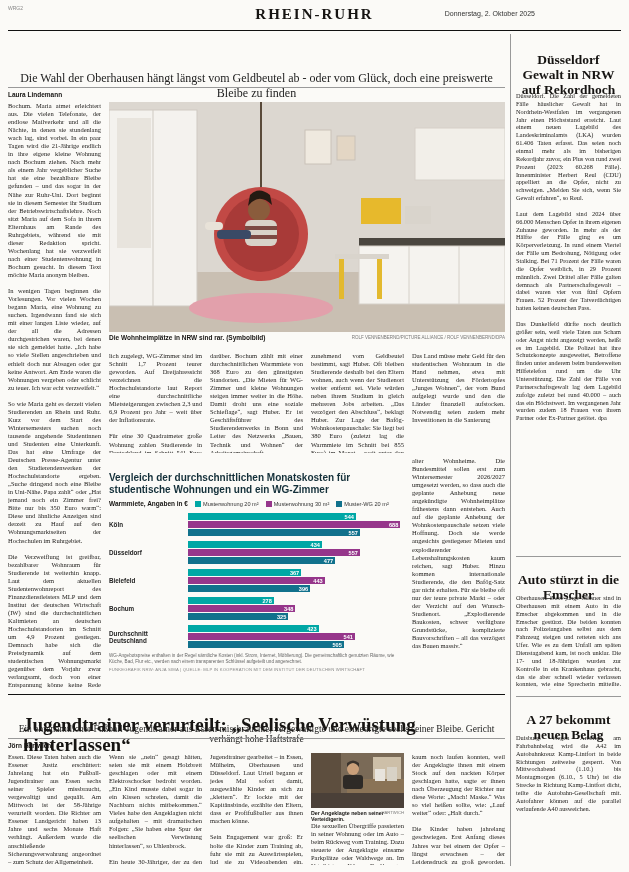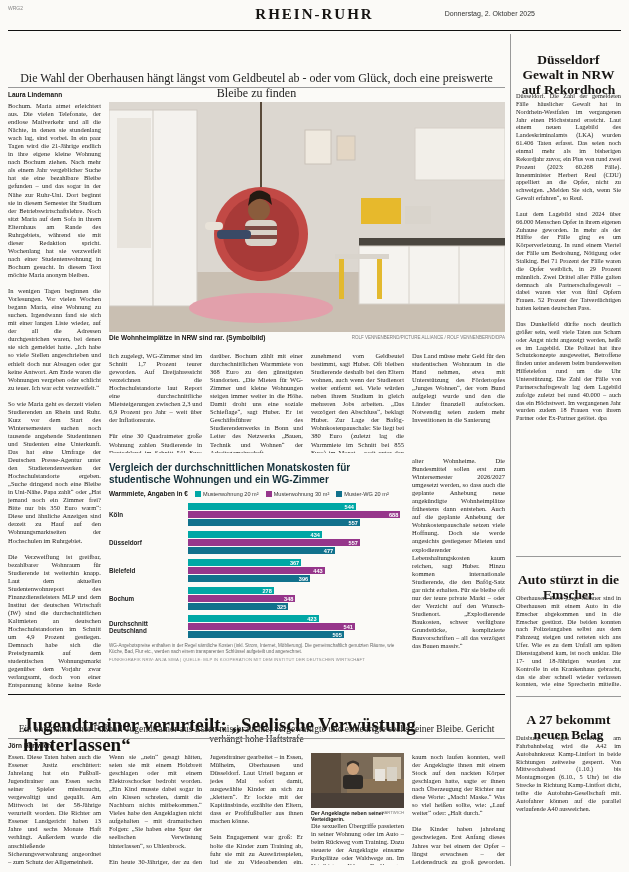--- a/index.html
+++ b/index.html
@@ -28,21 +28,21 @@
   .c5a{position:absolute;left:412px;top:352px;width:93px;height:101px;}
   .c5b{position:absolute;left:412px;top:457px;width:93px;height:231px;}
   
   .photo-main{position:absolute;left:109px;top:102px;width:396px;height:230px;background:#d8d3cc;overflow:hidden;}
   .photo-caption{position:absolute;left:109px;top:334px;width:396px;font:700 6.5px "Liberation Sans",sans-serif;}
   .photo-credit{position:absolute;left:109px;top:335px;width:396px;text-align:right;
         font:4.5px "Liberation Sans",sans-serif;color:#777;}
   
   .chart{position:absolute;left:109px;top:457px;width:295px;height:231px;
         font-family:"Liberation Sans",sans-serif;background:#fbfaf7;}
-  .chart-title{font:700 10px/1.15 "Liberation Sans",sans-serif;color:#14303a;margin:5px 0 5px 0;}
+  .chart-title{font:700 10px/1.15 "Liberation Sans",sans-serif;color:#14303a;margin:15px 0 5px 0;}
   .chart-legendrow{display:flex;align-items:center;gap:7px;margin-bottom:6px;flex-wrap:wrap;}
   .chart-unit{font:700 6.5px "Liberation Sans",sans-serif;}
   .legend-item{display:inline-flex;align-items:center;gap:2px;font:5.6px "Liberation Sans",sans-serif;color:#333;}
   .swatch{display:inline-block;width:6px;height:6px;}
   .chart-row{display:flex;align-items:center;margin:0 0 5px 0;}
   .chart-cat{width:76px;font:700 6.3px "Liberation Sans",sans-serif;color:#222;padding-right:3px;}
   .chart-bars{flex:1;display:flex;flex-direction:column;gap:1px;}
   .bar{position:relative;height:7px;min-width:14px;}
   .bar-value{position:absolute;right:2px;top:0.5px;font:700 5.6px "Liberation Sans",sans-serif;color:#fff;}
   .chart-footnote{font:4.6px/1.3 "Liberation Sans",sans-serif;color:#666;margin-top:3px;}

